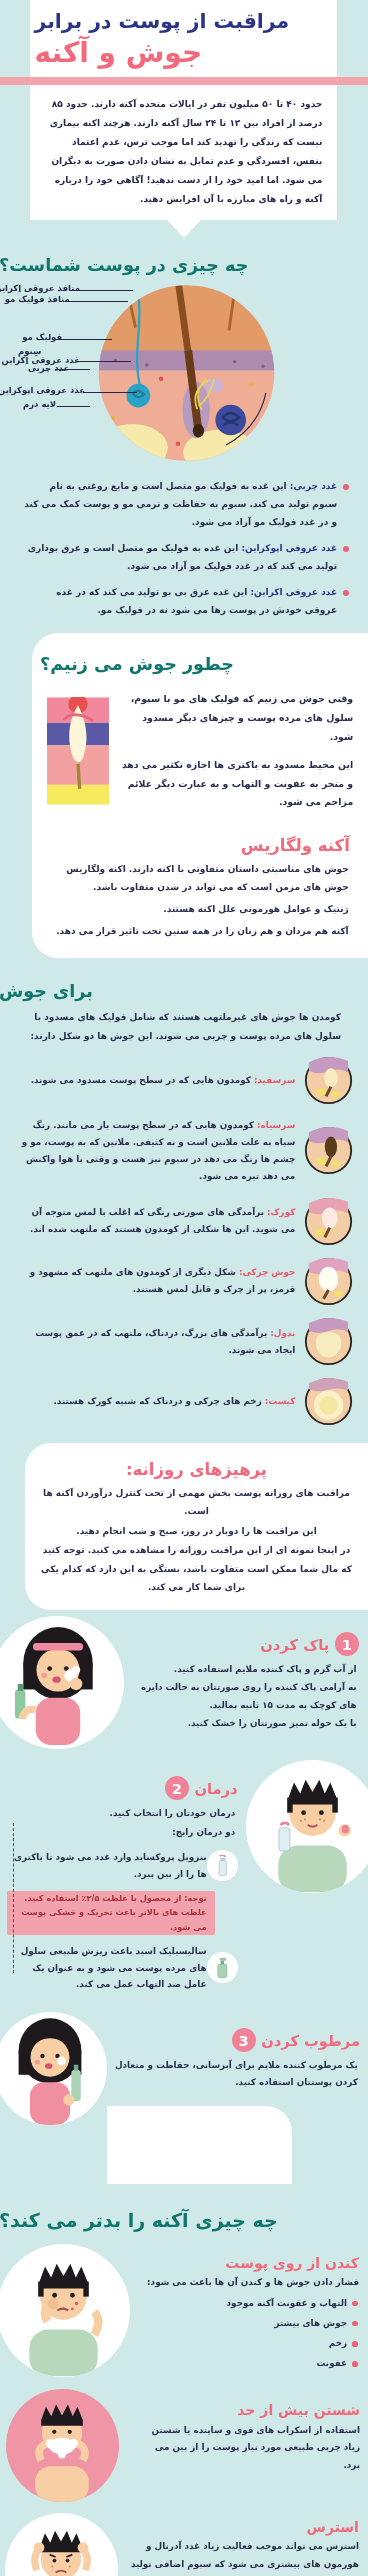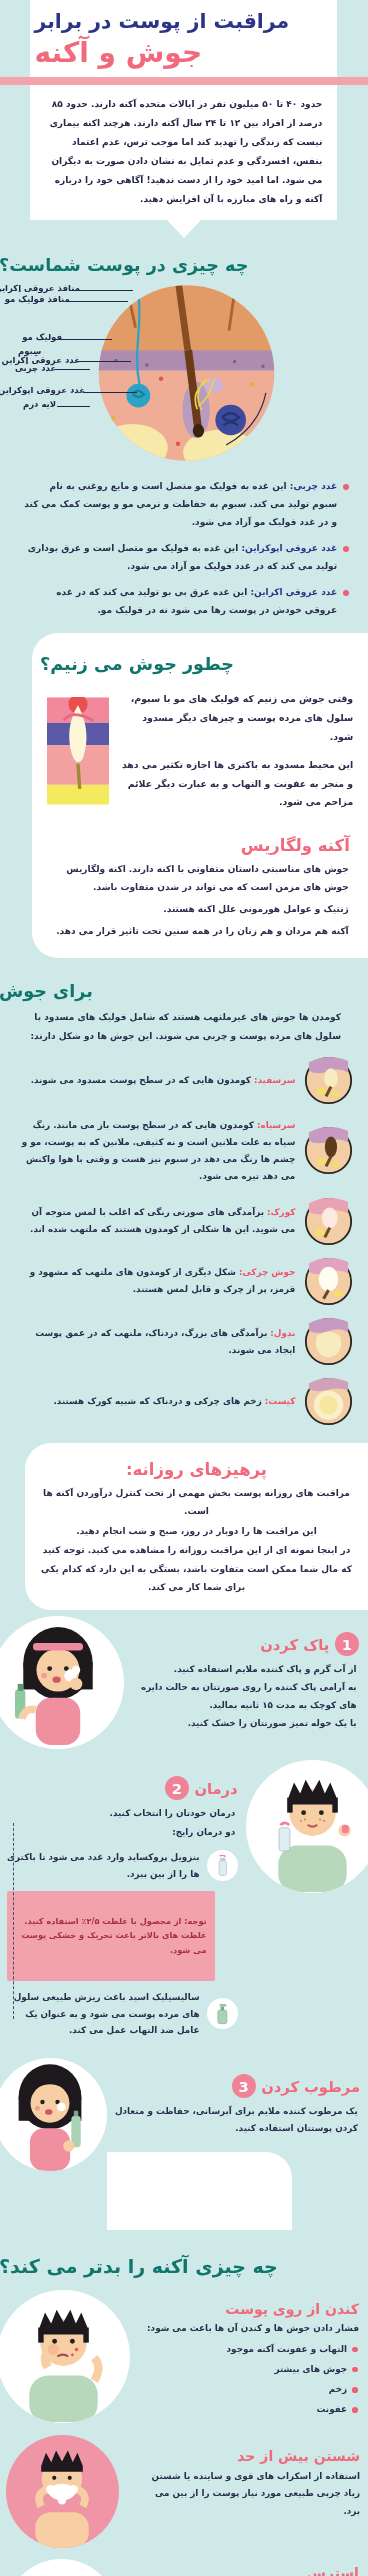--- a/index.html
+++ b/index.html
@@ -38,24 +38,24 @@
   
   .steprow{display:flex;direction:ltr;align-items:flex-start;padding:5.7px 3.4px;position:relative}
   .stepcontent{direction:rtl;flex:1;padding-top:16px}
   .titlerow{display:flex;direction:rtl;align-items:center;gap:5.7px;margin-bottom:4.5px}
   .numcirc{width:24px;height:24px;border-radius:50%;background:#ef8296;color:#fff;font-size:14.7px;font-weight:bold;display:flex;align-items:center;justify-content:center}
   .steptitle{color:#f1697b;font-size:14.7px;font-weight:bold}
   .stepline{font-size:8.8px;font-weight:bold;line-height:2;text-align:right;margin:1.1px 2.3px}
   .charcirc{width:133px;height:133px;border-radius:50%;background:#fff;flex:0 0 auto;display:flex;align-items:center;justify-content:center;overflow:hidden}
   .charcirc.sm{width:113px;height:113px}
   .charcirc.pink{background:#ef95a5}
-  .treat{display:flex;direction:rtl;align-items:center;gap:7px;margin:8px 0}
+  .treat{display:flex;direction:rtl;align-items:center;gap:0;margin:8px 0}
   .ticon{width:31px;height:31px;border-radius:50%;background:#fff;flex:0 0 auto;display:flex;align-items:center;justify-content:center}
   .treat p{margin:0;font-size:8.8px;font-weight:bold;line-height:1.9;text-align:right}
-  .notebox{background:#f2a2ac;color:#a8303c;font-size:8.2px;font-weight:bold;line-height:1.8;text-align:right;padding:23px 8px;margin:5.7px 23px 5.7px 0;border-radius:1.7px}
+  .notebox{background:#f2a2ac;color:#a8303c;font-size:8.2px;font-weight:bold;line-height:1.8;text-align:right;padding:0 8px;margin:5.7px 23px 5.7px 0;border-radius:1.7px}
   .dashv{position:absolute;left:13.6px;top:68px;bottom:34px;border-left:1.1px dashed #474b6d}
   
   .wblt{display:flex;align-items:flex-start;margin:3.4px 3.4px;font-size:8.8px;font-weight:bold;line-height:1.9}
   .wblt .dot{flex:0 0 5.7px;height:5.7px;border-radius:50%;background:#ef5f76;margin-top:5.7px;margin-left:5.1px}
   .subt{color:#f1697b;font-size:14px;font-weight:bold;text-align:right;margin:2.3px 2.3px 3.4px}
 </style>
 </head>
 <body>
 
 <div class="page">
@@ -113,21 +113,21 @@
     <div class="lbl" style="left:4.5px;top:17px"></div>
     <div class="lbl" style="right:306px;top:50px">فولیک مو</div>
     <div class="lline" style="right:256px;width:57px;top:57px"></div>
     <div class="lbl" style="right:288px;top:73px">غدد عروقی اِکراین</div>
     <div class="lline" style="right:237px;width:54px;top:79px"></div>
     <div class="lbl" style="right:283px;top:103px">غدد عروقی اپوکراین</div>
     <div class="lline" style="right:231px;width:54px;top:110px"></div>
     <div class="lbl" style="left:5.7px;top:12.5px">منافذ فولیک مو</div>
     <div class="lline" style="left:67px;width:62px;top:19px"></div>
     <div class="lbl" style="left:19px;top:64px">سِبوم</div>
-    <div class="lbl" style="left:16px;top:81px">غدد چربی</div>
+    <div class="lbl" style="left:29px;top:81px">غدد چربی</div>
     <div class="lline" style="left:56px;width:35px;top:87px"></div>
     <div class="lbl" style="left:24px;top:117px">لایه درم</div>
     <div class="lline" style="left:58px;width:33px;top:124px"></div>
   </div>
 
   <div class="blt">
     <span class="dot"></span>
     <p style="margin:0"><b class="lead-navy">غدد چربی:</b><span> این غده به فولیک مو متصل است و مایع روغنی به نام سبوم تولید می کند. سبوم به حفاظت و نرمی مو و پوست کمک می کند و در غدد فولیک مو آزاد می شود.</span></p>
   </div>
   <div class="blt">

